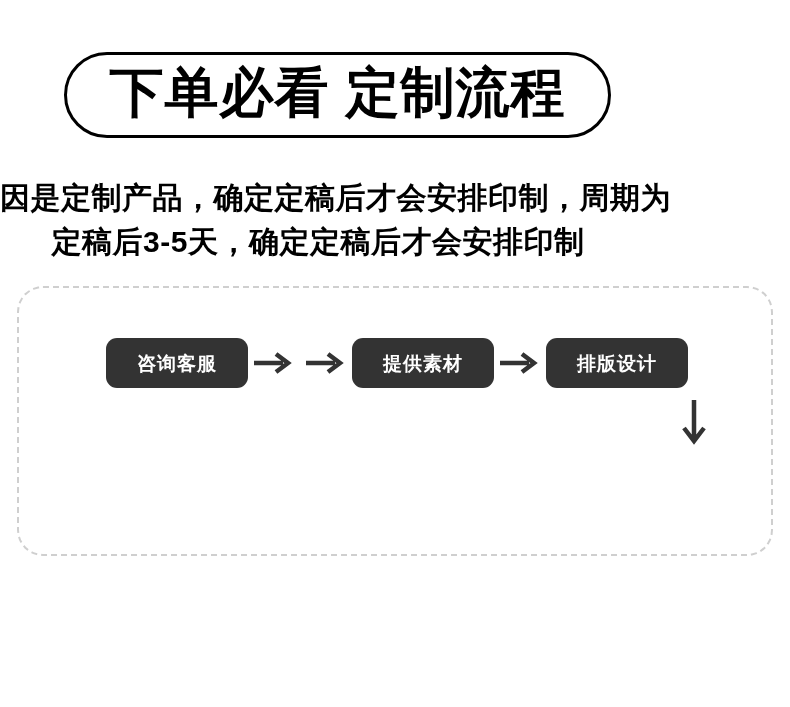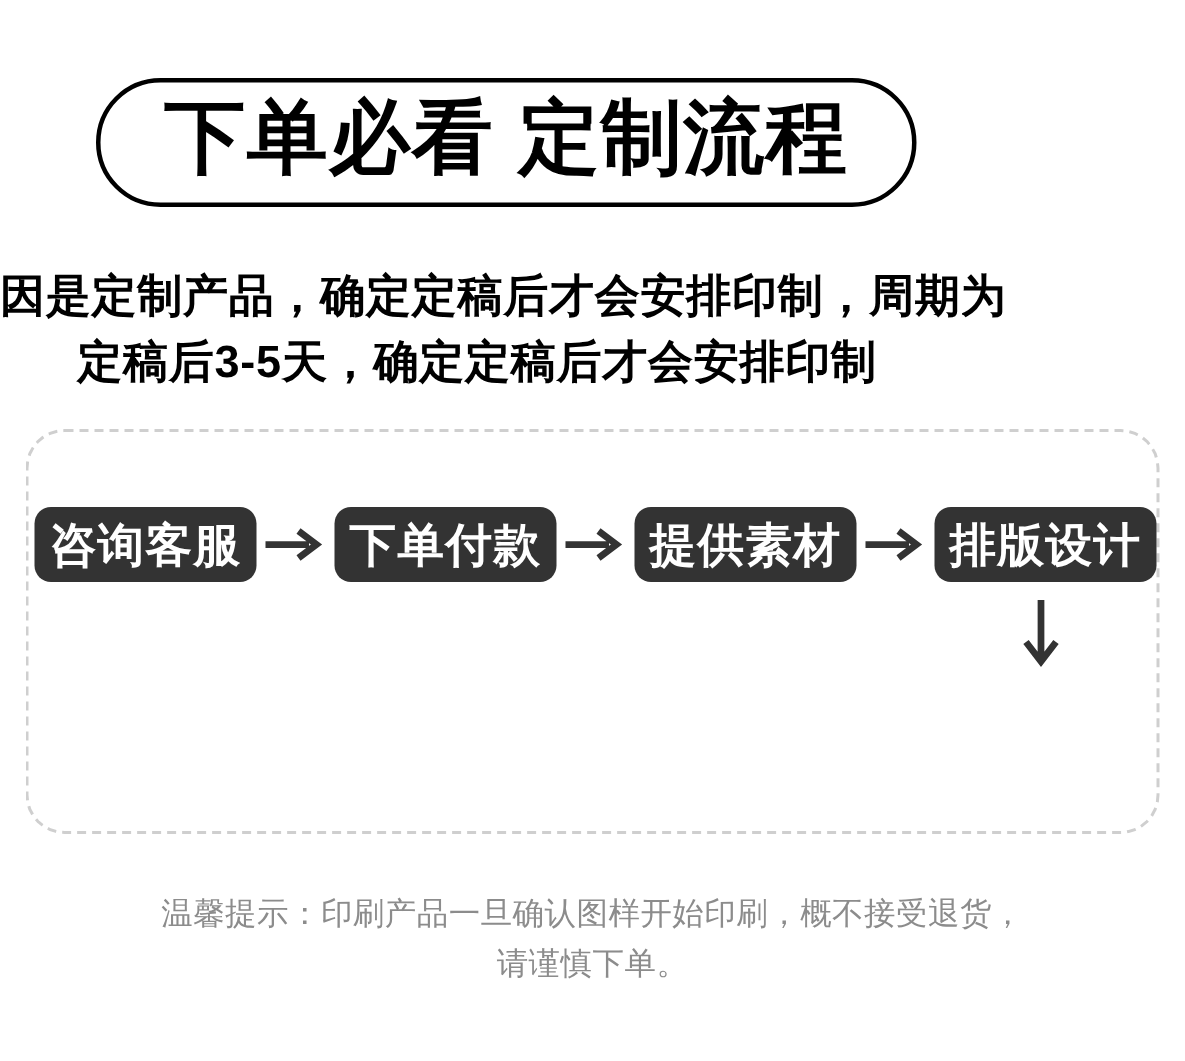--- a/index.html
+++ b/index.html
@@ -94,21 +94,21 @@
     border-radius: 11px;
     height: 50px;
     min-width: 142px;
     box-sizing: border-box;
     display: flex;
     align-items: center;
     justify-content: center;
     padding: 0 10px;
   }
   .node-label {
-    font-size: 31px;
+    font-size: 19px;
     font-weight: bold;
     letter-spacing: 1px;
     white-space: nowrap;
     line-height: 1;
   }
 
   .arrow-h {
     width: 52px;
     height: 50px;
     display: flex;
@@ -172,23 +172,20 @@
       <div class="node">
         <span class="node-label">咨询客服</span>
       </div>
 
       <div class="arrow-h">
         <svg width="44" height="26" viewBox="0 0 44 26" aria-hidden="true">
           <path d="M2 13 H31 M24 4 L36 13 L24 22" fill="none" stroke="currentColor" stroke-width="4.5" stroke-linecap="butt" stroke-linejoin="miter"></path>
         </svg>
       </div>
 
-      <div class="node">
-        <span class="node-label">下单付款</span>
-      </div>
 
       <div class="arrow-h">
         <svg width="44" height="26" viewBox="0 0 44 26" aria-hidden="true">
           <path d="M2 13 H31 M24 4 L36 13 L24 22" fill="none" stroke="currentColor" stroke-width="4.5" stroke-linecap="butt" stroke-linejoin="miter"></path>
         </svg>
       </div>
 
       <div class="node">
         <span class="node-label">提供素材</span>
       </div>
@@ -207,18 +204,14 @@
     <div class="arrow-down">
       <span>
         <svg width="30" height="52" viewBox="0 0 30 52" aria-hidden="true">
           <path d="M15 2 V40 M5 30 L15 43 L25 30" fill="none" stroke="currentColor" stroke-width="4.5" stroke-linecap="butt" stroke-linejoin="miter"></path>
         </svg>
       </span>
     </div>
 
   </div>
 
-  <div class="footer">
-    <div class="footer-line">温馨提示：印刷产品一旦确认图样开始印刷，概不接受退货，</div>
-    <div class="footer-line">请谨慎下单。</div>
-  </div>
 
 </div>
 
 </body></html>

